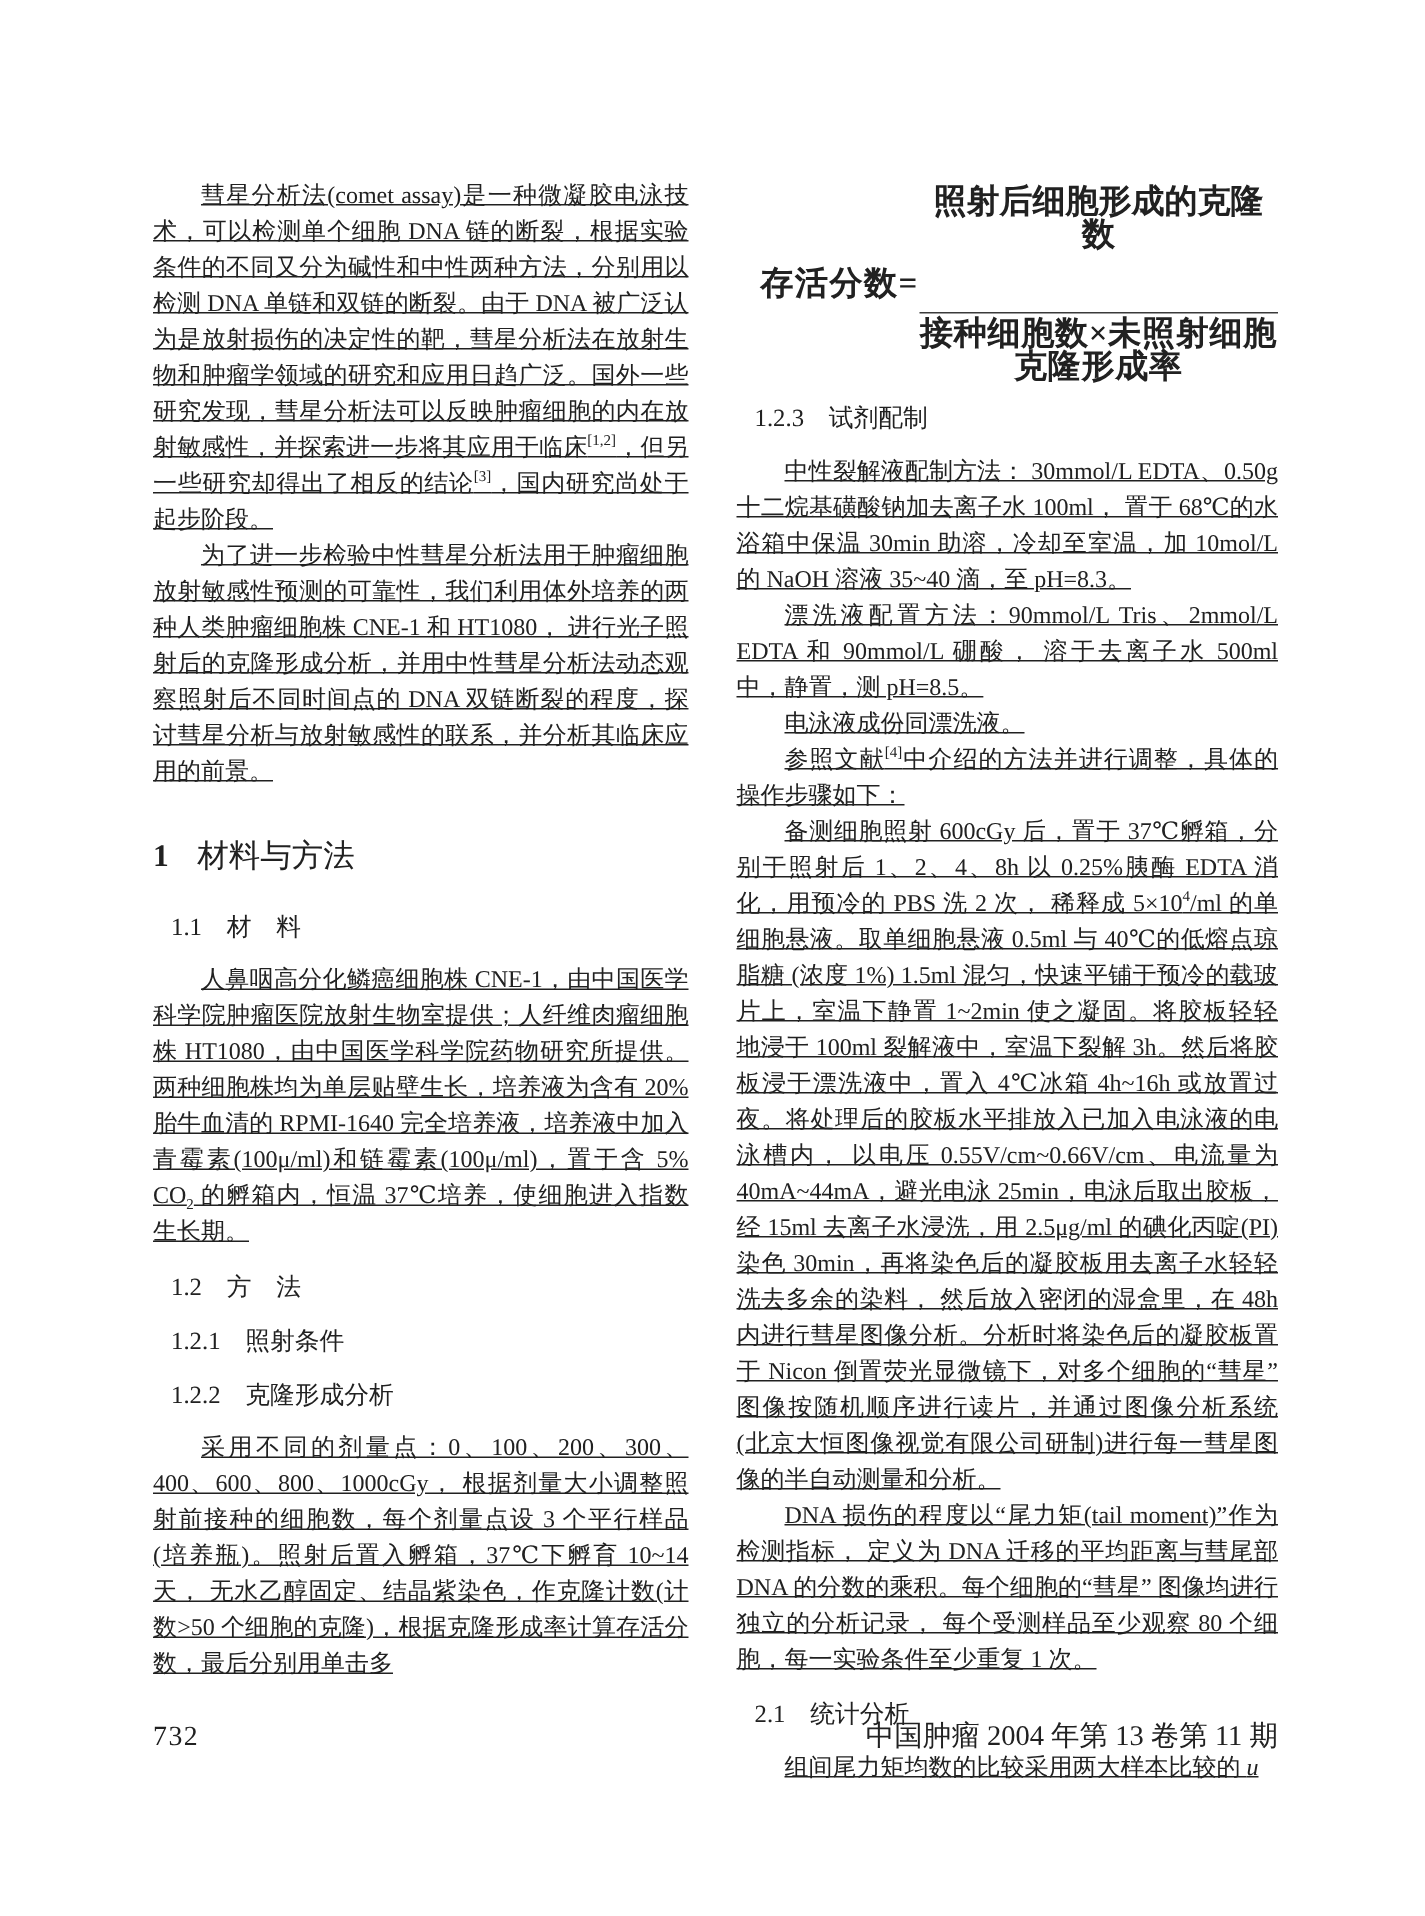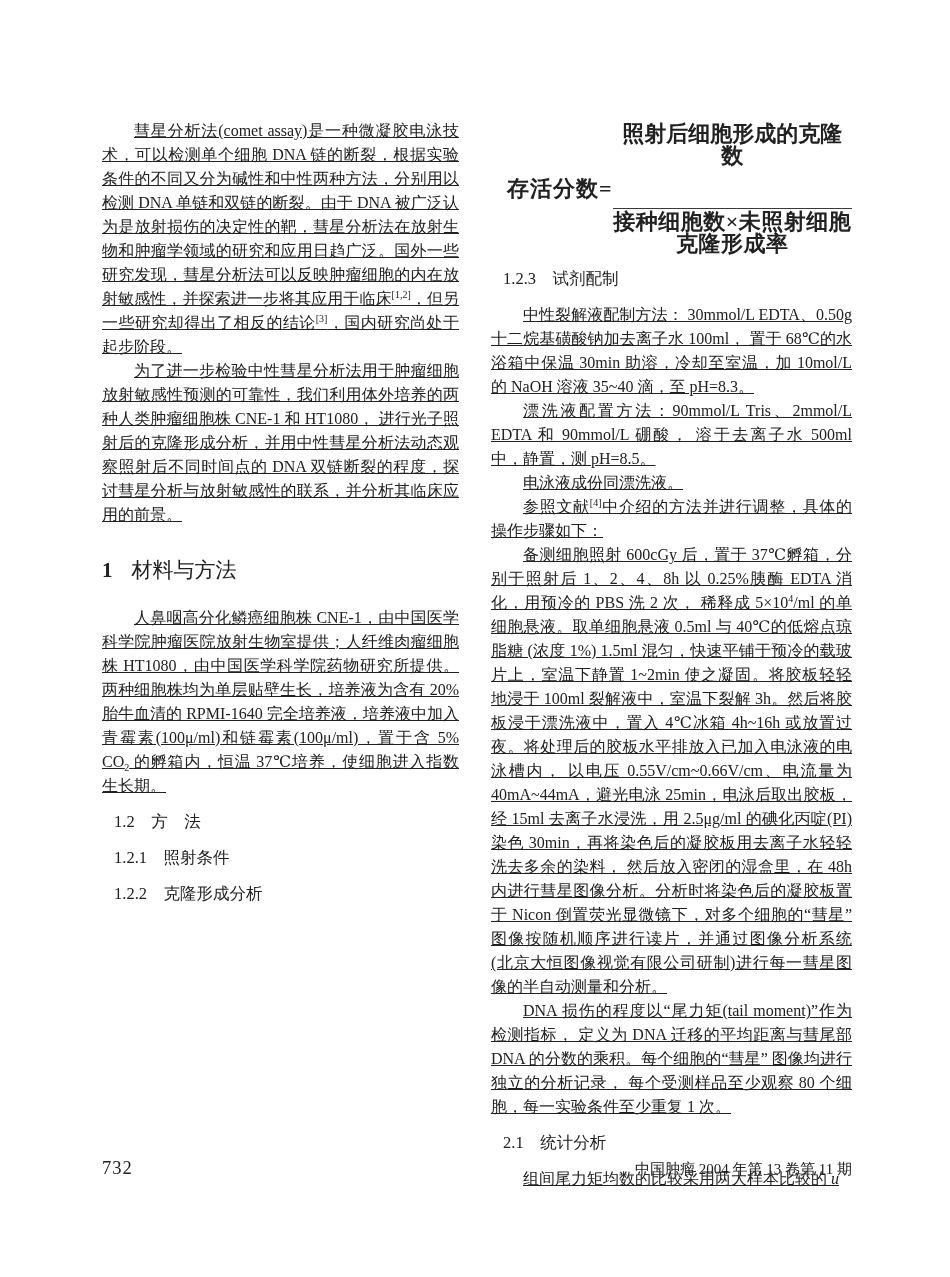--- a/index.html
+++ b/index.html
@@ -60,49 +60,51 @@
     font-weight: bold;
   }
   .f-lhs { white-space: nowrap; letter-spacing: 1px; }
   .frac { flex: 1; text-align: center; }
   .frac .num { display: block; padding: 0 4px 2px 4px; line-height: 22px; }
   .frac .den { display: block; border-top: 1.5px solid #3a3a3a; padding: 2px 0 0 0; line-height: 22px; letter-spacing: 0.5px; margin-top: 39px; }
 
   .footer {
     position: absolute;
     left: 102px;
-    top: 1158px;
+    top: 1112px;
     width: 750px;
     display: flex;
     justify-content: space-between;
     align-items: baseline;
   }
   .page-num { font-size: 18.5px; letter-spacing: 1px; }
-  .journal  { font-size: 15px; }
+  .journal  { font-size: 19px; margin-top: 32px; }
 </style>
 </head>
 <body>
 
 <div class="page">
 
   <div class="col col-left">
     <p class="para indent"><span>彗星分析法(comet assay)是一种微凝胶电泳技术，可以检测单个细胞 DNA 链的断裂，根据实验条件的不同又分为碱性和中性两种方法，分别用以检测 DNA 单链和双链的断裂。由于 DNA 被广泛认为是放射损伤的决定性的靶，彗星分析法在放射生物和肿瘤学领域的研究和应用日趋广泛。国外一些研究发现，彗星分析法可以反映肿瘤细胞的内在放射敏感性，并探索进一步将其应用于临床</span><sup>[1,2]</sup><span>，但另一些研究却得出了相反的结论</span><sup>[3]</sup><span>，国内研究尚处于起步阶段。</span></p>
     <p class="para indent">为了进一步检验中性彗星分析法用于肿瘤细胞放射敏感性预测的可靠性，我们利用体外培养的两种人类肿瘤细胞株 CNE-1 和 HT1080， 进行光子照射后的克隆形成分析，并用中性彗星分析法动态观察照射后不同时间点的 DNA 双链断裂的程度，探讨彗星分析与放射敏感性的联系，并分析其临床应用的前景。</p>
 
     <h2 class="h1">
       <span class="h1-num">1</span>
       <span class="h1-title">材料与方法</span>
     </h2>
 
+    <h3 class="h2">1.1　材　料</h3>
     <p class="para indent"><span>人鼻咽高分化鳞癌细胞株 CNE-1，由中国医学科学院肿瘤医院放射生物室提供；人纤维肉瘤细胞株 HT1080，由中国医学科学院药物研究所提供。两种细胞株均为单层贴壁生长，培养液为含有 20%胎牛血清的 RPMI-1640 完全培养液，培养液中加入青霉素(100μ/ml)和链霉素(100μ/ml)，置于含 5% CO</span><sub>2</sub><span> 的孵箱内，恒温 37℃培养，使细胞进入指数生长期。</span></p>
 
     <h3 class="h2">1.2　方　法</h3>
     <h4 class="h3">1.2.1　照射条件</h4>
 
     <h4 class="h3">1.2.2　克隆形成分析</h4>
+    <p class="para indent">采用不同的剂量点：0、100、200、300、400、600、800、1000cGy， 根据剂量大小调整照射前接种的细胞数，每个剂量点设 3 个平行样品(培养瓶)。照射后置入孵箱，37℃下孵育 10~14 天， 无水乙醇固定、结晶紫染色，作克隆计数(计数&gt;50 个细胞的克隆)，根据克隆形成率计算存活分数，最后分别用单击多</p>
   </div>
 
   <div class="col col-right">
 
     <div class="formula">
       <span class="f-lhs">存活分数=</span>
       <span class="frac">
         <span class="num">照射后细胞形成的克隆数</span>
         <span class="den">接种细胞数×未照射细胞克隆形成率</span>
       </span>

